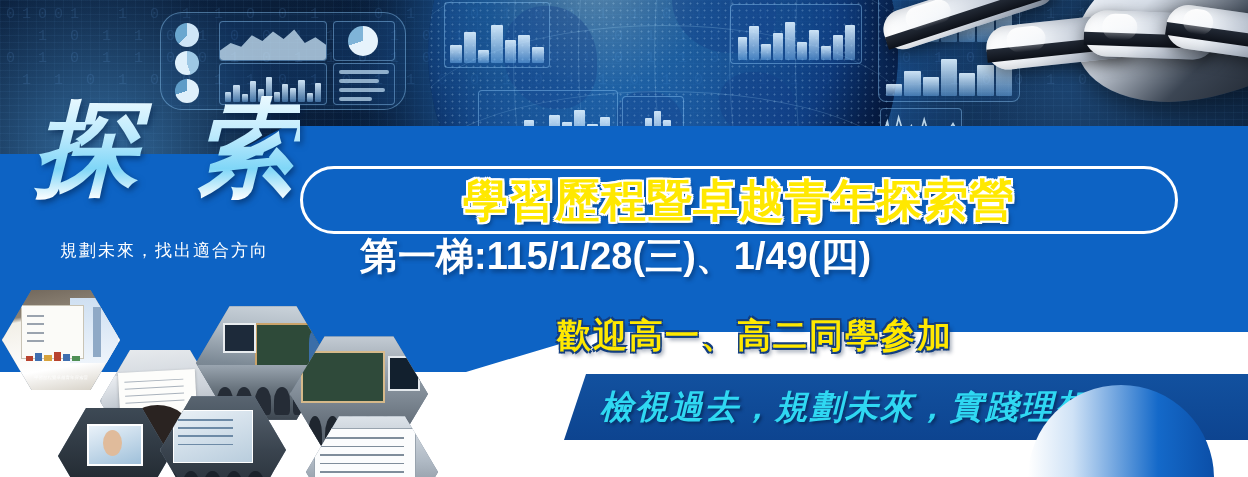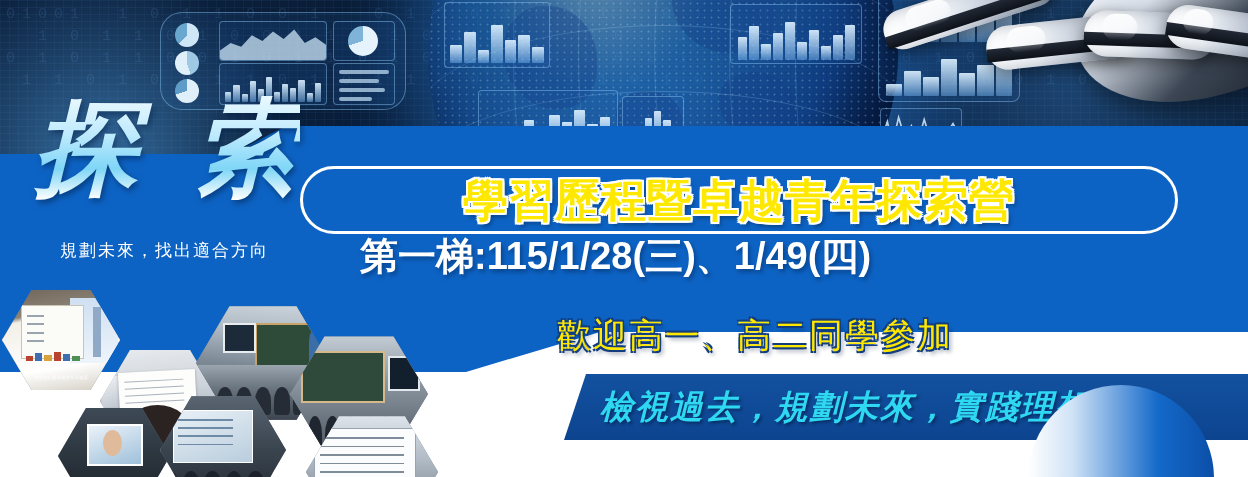--- a/index.html
+++ b/index.html
@@ -165,21 +165,21 @@
     color:#ffffff;font-weight:bold;font-size:38px;line-height:1.27;
     letter-spacing:0px;white-space:nowrap;
     text-shadow:2px 3px 4px rgba(0,30,70,.45);
   }
   .dates div{display:block;}
 
   .welcome{
     position:absolute;left:360px;top:318px;width:790px;
     text-align:center;
     font-family:"DejaVu Sans","Liberation Sans",sans-serif;
-    font-weight:normal;font-size:34px;line-height:1;color:#FFE800;
+    font-weight:bold;font-size:34px;line-height:1;color:#FFE800;
     letter-spacing:2px;white-space:nowrap;
     text-shadow:
       -1.6px -1.6px 0 #123e80, 1.6px -1.6px 0 #123e80,
       -1.6px 1.6px 0 #123e80, 1.6px 1.6px 0 #123e80,
       3px 4px 4px rgba(0,25,60,.45);
   }
 
   
   .dark-band{
     position:absolute;left:564px;top:374px;width:684px;height:66px;

